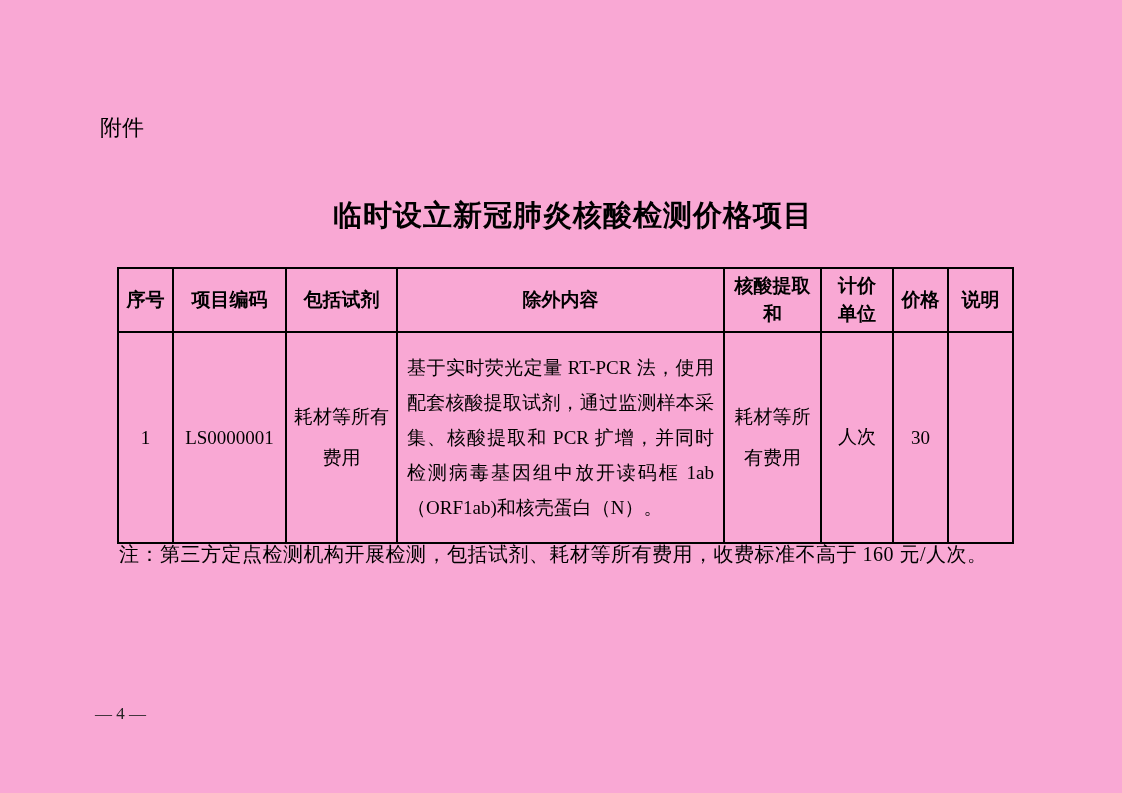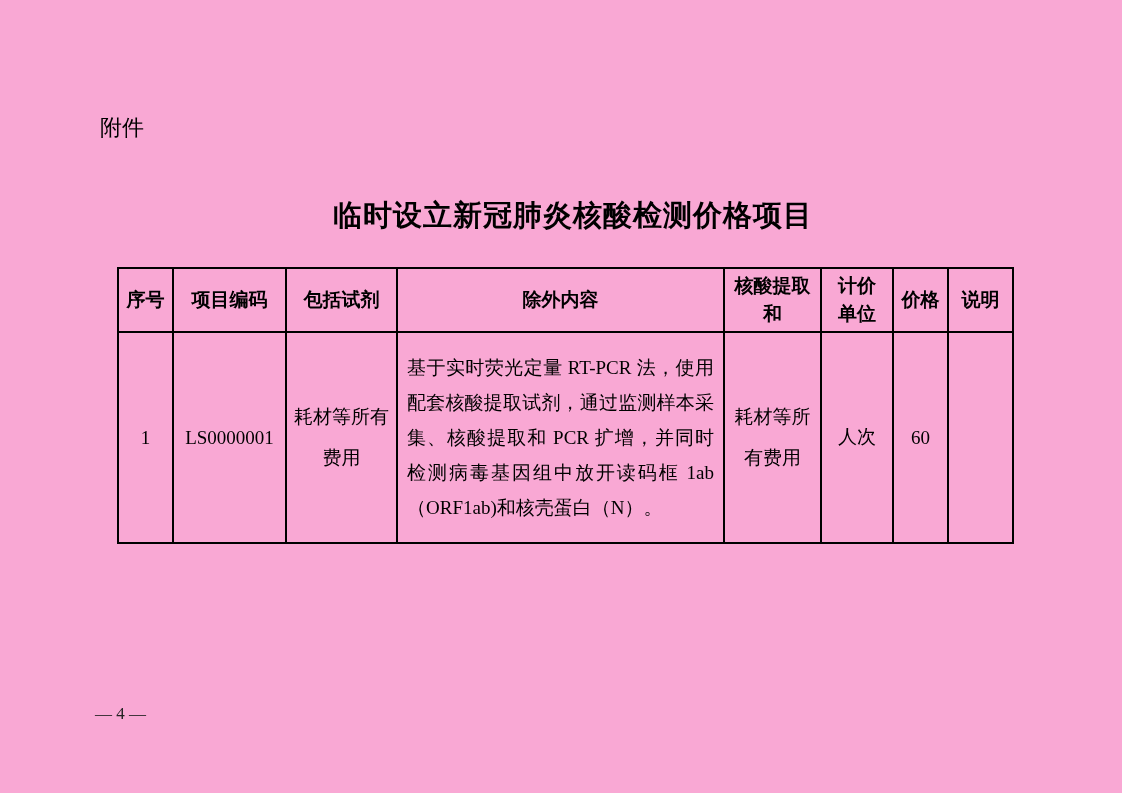--- a/index.html
+++ b/index.html
@@ -113,22 +113,23 @@
       </tr>
     </thead>
     <tbody>
       <tr>
         <td class="cell-seq">1</td>
         <td class="cell-code">LS0000001</td>
         <td class="cell-name">耗材等所有费用</td>
         <td class="cell-content">基于实时荧光定量 RT-PCR 法，使用配套核酸提取试剂，通过监测样本采集、核酸提取和 PCR 扩增，并同时检测病毒基因组中放开读码框 1ab（ORF1ab)和核壳蛋白（N）。</td>
         <td class="cell-exclusion">耗材等所有费用</td>
         <td class="cell-unit">人次</td>
-        <td class="cell-price">60</td>
+        <td class="cell-price">30</td>
         <td class="cell-remark"></td>
       </tr>
     </tbody>
   </table>
 
+  <p class="note">注：第三方定点检测机构开展检测，包括试剂、耗材等所有费用，收费标准不高于 160 元/人次。</p>
 
   <div class="footer">— 4 —</div>
 
 </div>
 
 </body></html>

